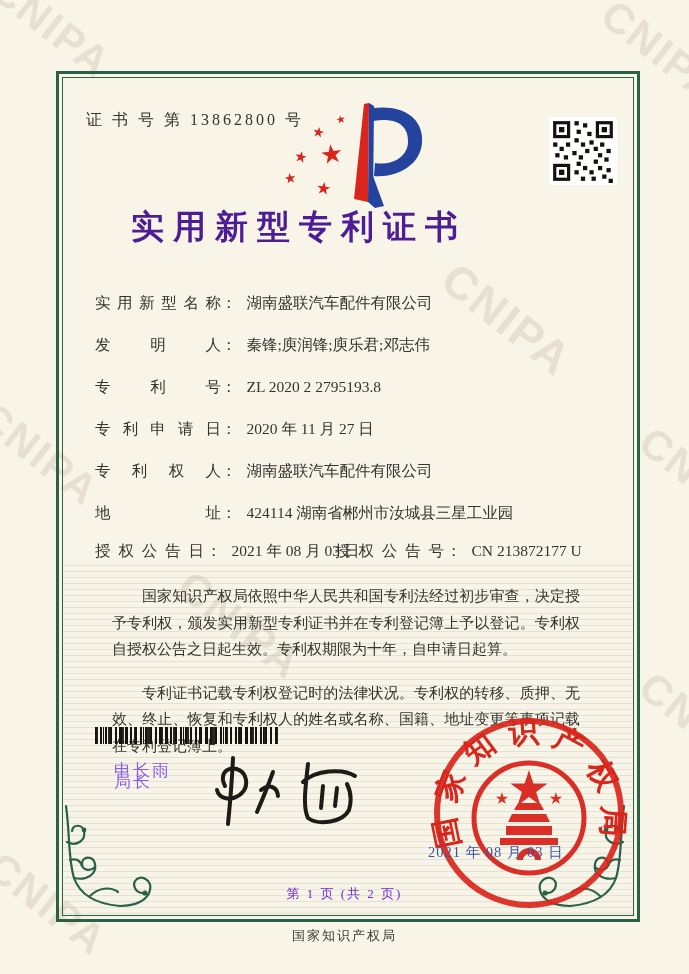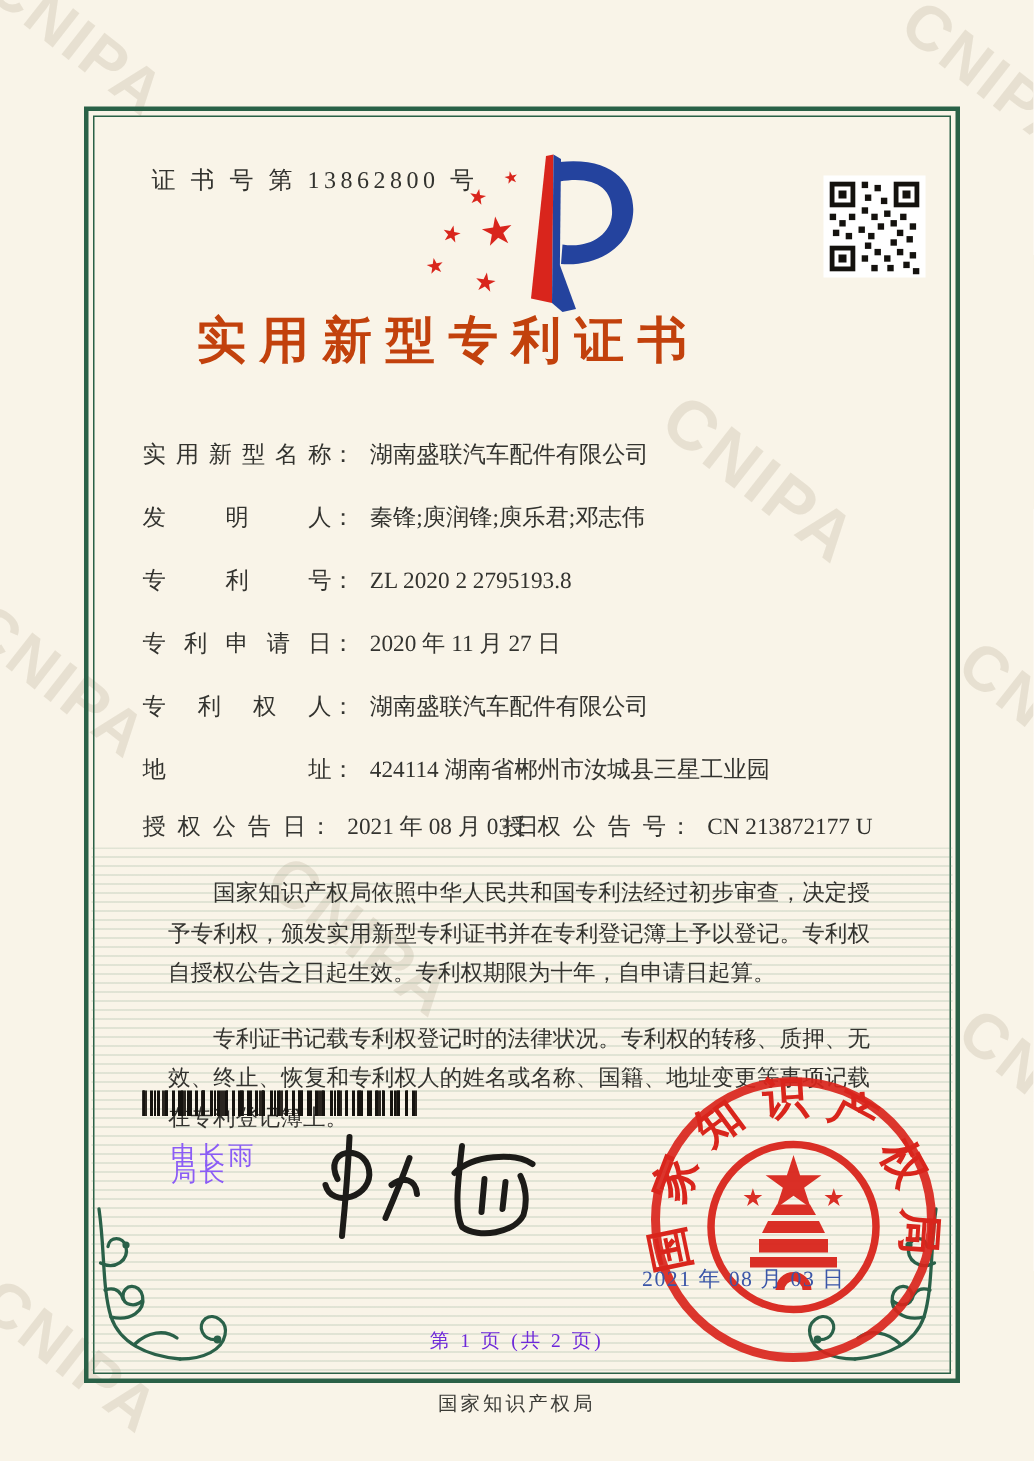--- a/index.html
+++ b/index.html
@@ -7,25 +7,25 @@
          font-family:"Liberation Serif","DejaVu Serif",serif;color:#2b2b28;}
   .wm{position:absolute;font-family:"Liberation Sans","DejaVu Sans",sans-serif;
       font-weight:bold;color:rgba(206,196,175,0.40);transform:rotate(38deg);
       letter-spacing:2px;pointer-events:none;user-select:none;}
   .frame{position:absolute;left:56px;top:71px;width:578px;height:845px;
          border:3px solid #2a6147;}
   .frame-inner{position:absolute;left:3px;top:3px;right:3px;bottom:3px;
          border:1px solid #2a6147;}
   .pattern{position:absolute;left:2px;right:2px;bottom:2px;height:352px;
          background:repeating-linear-gradient(180deg,rgba(96,140,110,0.16) 0 1px,rgba(0,0,0,0) 1px 6px);}
-  .cert-number{position:absolute;left:101px;top:110px;font-size:16px;letter-spacing:3px;color:#33332f;}
+  .cert-number{position:absolute;left:86px;top:110px;font-size:16px;letter-spacing:3px;color:#33332f;}
   .logo{position:absolute;left:272px;top:98px;width:170px;height:112px;}
   .logo .star{position:absolute;color:#d9251c;line-height:1;}
   .title{position:absolute;left:0;top:205px;width:598px;text-align:center;
-         font-size:33px;font-weight:bold;letter-spacing:9px;color:#c2410c;}
+         font-size:33px;font-weight:bold;letter-spacing:9px;color:#4c1d95;}
   .qr{position:absolute;left:549px;top:117px;width:64px;height:64px;background:#fff;padding:2px;}
   .fields{position:absolute;left:0;top:0;width:689px;}
   .frow{position:absolute;left:95px;font-size:15.5px;white-space:nowrap;color:#33332f;}
   .flabel{display:inline-block;width:126px;text-align:justify;text-align-last:justify;vertical-align:top;}
   .fcolon{margin-right:10px;}
   .plain-label{letter-spacing:2px;}
   .body-text{position:absolute;left:95px;top:566px;width:502px;font-size:15px;
          line-height:26.5px;text-align:justify;color:#33332f;}
   .body-text p{margin:17px;text-indent:2em;}
   .barcode{position:absolute;left:95px;top:727px;width:183px;height:17px;

